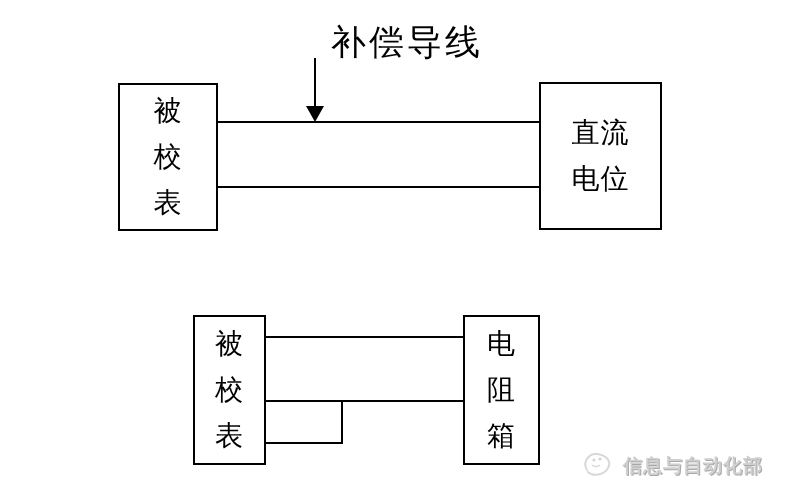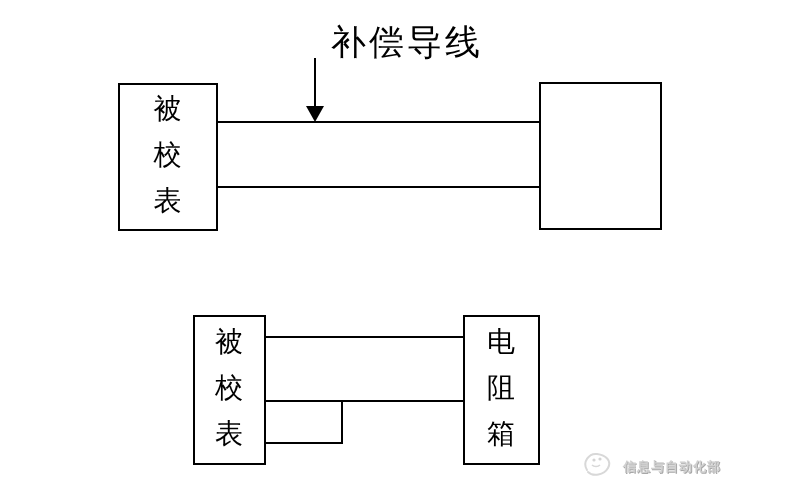--- a/index.html
+++ b/index.html
@@ -2,21 +2,21 @@
 <html><head>
 <meta charset="utf-8">
 <style>
   html, body { margin: 0; padding: 0; background: #ffffff; }
   .canvas {
     position: relative;
     width: 800px;
     height: 500px;
     background: #ffffff;
     overflow: hidden;
-    font-family: Liberation Mono, monospace;
+    font-family: Liberation Sans, sans-serif;
     color: #000;
   }
   .box {
     position: absolute;
     border: 2px solid #000;
     background: #fff;
     display: flex;
     flex-direction: column;
     align-items: center;
     justify-content: center;
@@ -71,21 +71,21 @@
   }
 
   .watermark {
     position: absolute;
     left: 580px; top: 449px;
     display: flex;
     align-items: center;
     gap: 9px;
   }
   .watermark-text {
-    font-size: 13px;
+    font-size: 19px;
     font-weight: bold;
     letter-spacing: 1px;
     color: #d0d0d0;
     text-shadow: 1px 1px 0 #a8a8a8;
     white-space: nowrap;
   }
 </style>
 </head>
 <body>
 
@@ -96,20 +96,22 @@
   <div class="arrow-line"></div>
   <div class="arrow-head"></div>
 
   <div class="box box-tl">
     <span class="ln">被</span>
     <span class="ln">校</span>
     <span class="ln">表</span>
   </div>
 
   <div class="box box-tr">
+    <span class="ln">直流</span>
+    <span class="ln">电位</span>
   </div>
 
   <div class="wire wire-h w-top-1"></div>
   <div class="wire wire-h w-top-2"></div>
 
   <div class="box box-bl">
     <span class="ln">被</span>
     <span class="ln">校</span>
     <span class="ln">表</span>
   </div>

